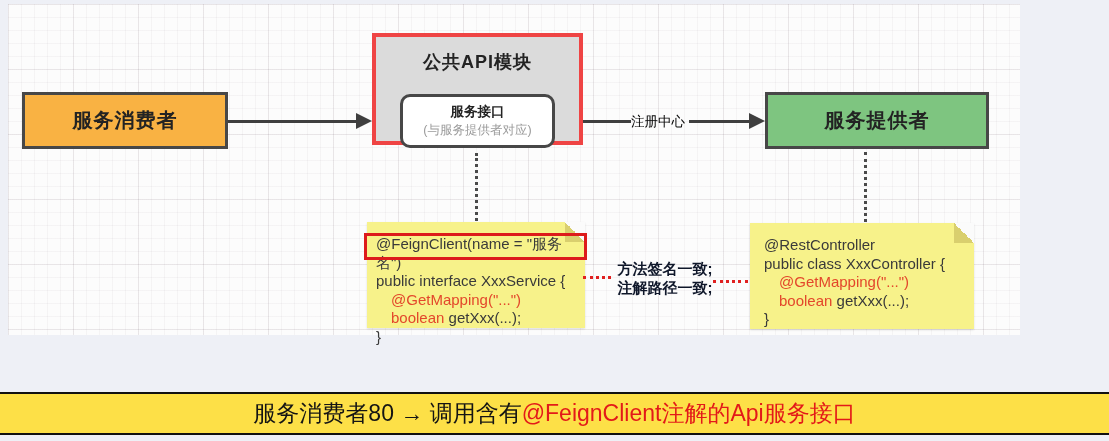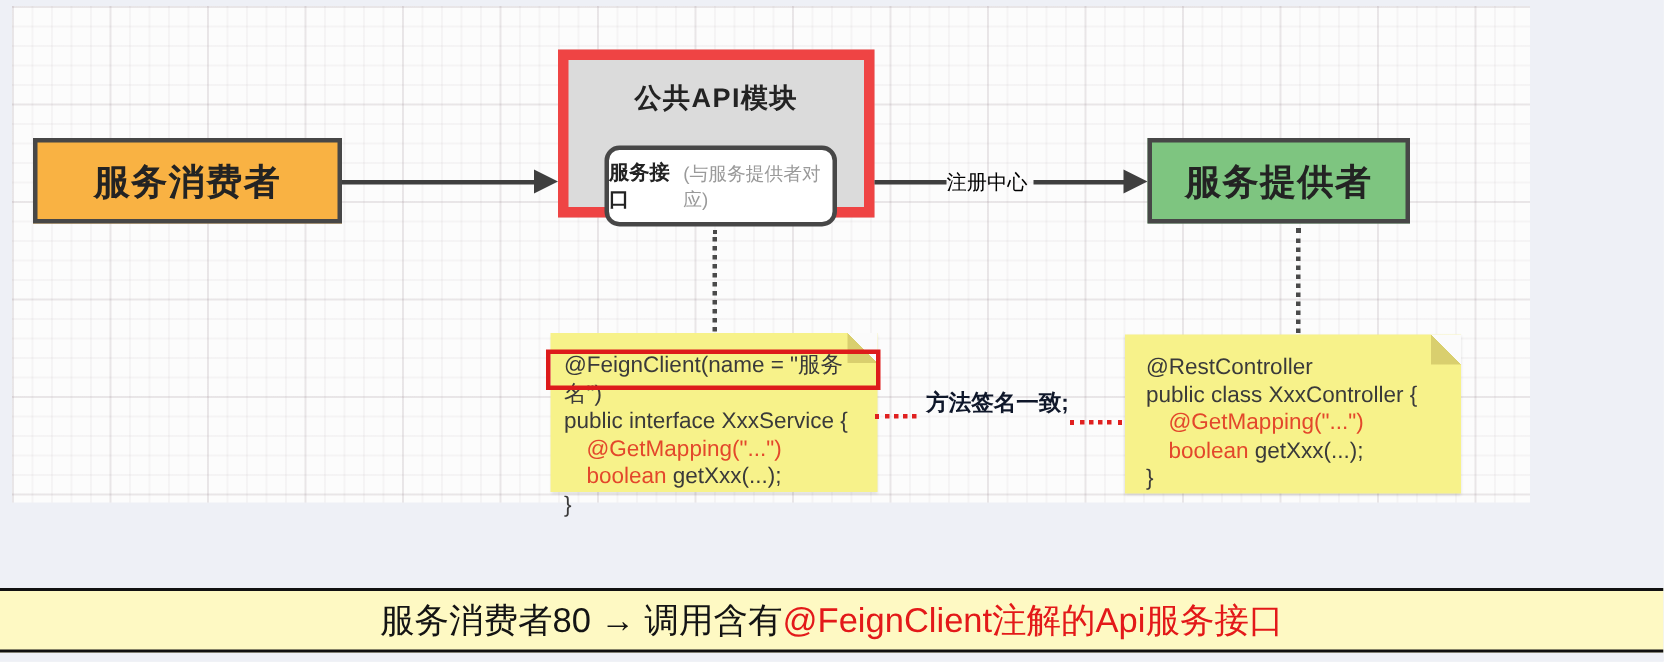--- a/index.html
+++ b/index.html
@@ -13,35 +13,35 @@
     background-image:
       linear-gradient(to right, rgba(125,105,115,0.10) 1px, transparent 1px),
       linear-gradient(to bottom, rgba(125,105,115,0.10) 1px, transparent 1px),
       linear-gradient(to right, rgba(125,105,115,0.055) 1px, transparent 1px),
       linear-gradient(to bottom, rgba(125,105,115,0.055) 1px, transparent 1px);
     background-size:65px 65px, 65px 65px, 13px 13px, 13px 13px;
   }
 
   .node {
     position:absolute; display:flex; align-items:center; justify-content:center;
-    border:3px solid #474747; font-weight:bold; font-size:24px; color:#232323;
+    border:3px solid #474747; font-weight:bold; font-size:20px; color:#232323;
     letter-spacing:1px;
   }
   .consumer { left:22px; top:92px; width:206px; height:57px; background:#F9B243; }
-  .provider { left:765px; top:92px; width:175px; height:57px; background:#7EC580; }
+  .provider { left:765px; top:92px; width:224px; height:57px; background:#7EC580; }
 
   .api-module {
     position:absolute; left:372px; top:33px; width:211px; height:112px;
-    background:#DBDBDB; border:7px solid #ef4444;
+    background:#DBDBDB; border:4px solid #ef4444;
   }
   .api-title { text-align:center; margin-top:13px; font-weight:bold; font-size:18px; color:#232323; letter-spacing:1px; }
   .iface {
     position:absolute; left:24px; top:57px; width:155px; height:54px;
     background:#ffffff; border:3px solid #474747; border-radius:10px;
-    display:flex; flex-direction:row; align-items:center; justify-content:center;
+    display:flex; flex-direction:column; align-items:center; justify-content:center;
   }
   .iface-title { font-weight:bold; font-size:13.5px; color:#232323; }
   .iface-sub { font-size:12.5px; color:#9a9a9a; margin-top:1px; }
 
   .hline { position:absolute; height:3px; background:#3f3f3f; }
   .arrowhead {
     position:absolute; width:0; height:0;
     border-top:8px solid transparent; border-bottom:8px solid transparent;
     border-left:16px solid #3f3f3f;
   }
@@ -69,21 +69,21 @@
   .match {
     position:absolute; left:597px; top:259px; width:136px; text-align:center;
     color:#0f172a; font-weight:bold; font-size:15px; line-height:19px;
   }
   .rdash { position:absolute; width:0; border-top:3px dotted #E02020; }
   .rdash-l { left:583px; top:276px; width:28px; }
   .rdash-r { left:713px; top:280px; width:35px; }
 
   .footer {
     position:absolute; left:0; top:392px; width:1109px; height:43px;
-    background:#fef9c3; border-top:2px solid #111; border-bottom:2px solid #111;
+    background:#fde047; border-top:2px solid #111; border-bottom:2px solid #111;
     display:flex; align-items:center; justify-content:center;
     font-size:23px; color:#141414; white-space:pre;
   }
   .footer .red { color:#E31919; }
 </style>
 </head>
 <body>
 
 <div class="stage">
   <div class="canvas"></div>
@@ -121,20 +121,21 @@
     <div>@FeignClient(name = "服务名")</div>
     <div>public interface XxxService {</div>
     <div class="indent code-red">@GetMapping("...")</div>
     <div class="indent"><span class="code-red">boolean</span><span> getXxx(...);</span></div>
     <div>}</div>
   </div>
 
   <div class="rdash rdash-l"></div>
   <div class="match">
     <div>方法签名一致;</div>
+    <div>注解路径一致;</div>
   </div>
   <div class="rdash rdash-r"></div>
 
   <div class="note note-right">
     <div class="fold"></div>
     <div>@RestController</div>
     <div>public class XxxController {</div>
     <div class="indent code-red">@GetMapping("...")</div>
     <div class="indent"><span class="code-red">boolean</span><span> getXxx(...);</span></div>
     <div>}</div>

